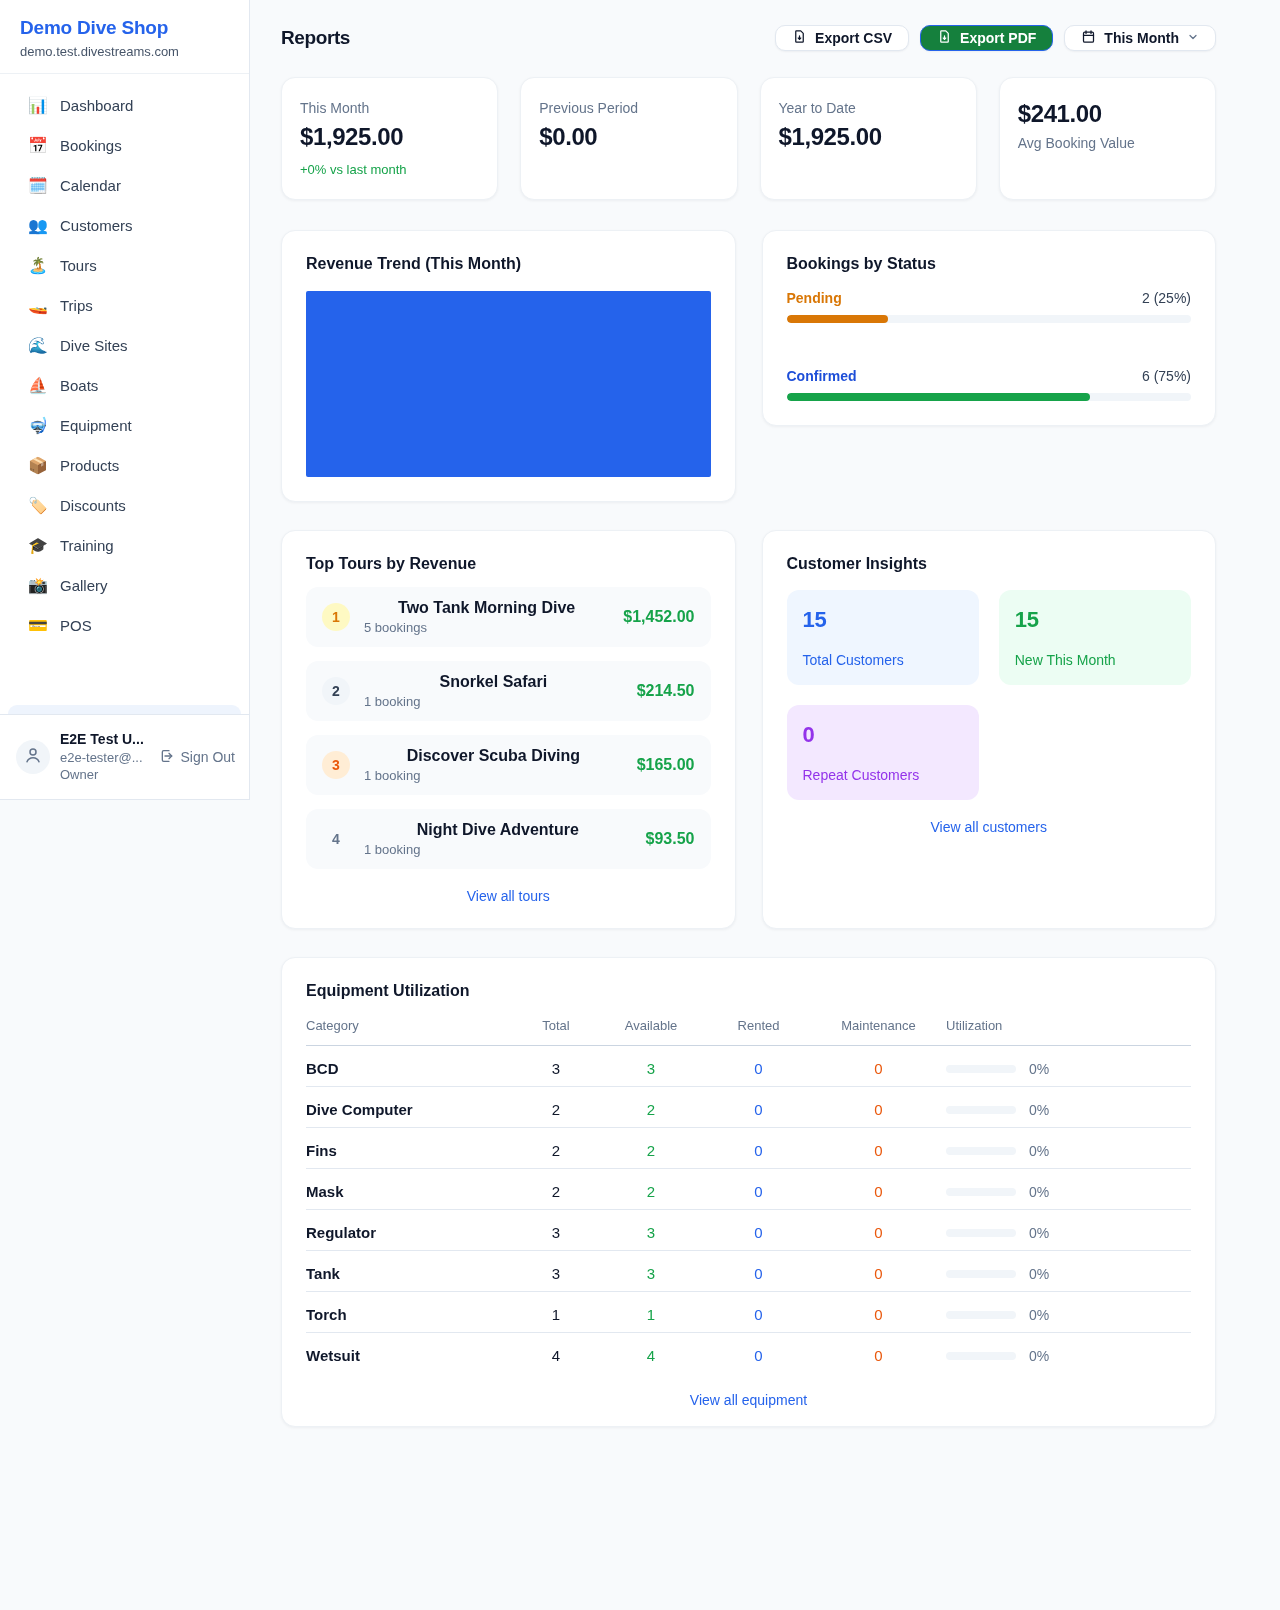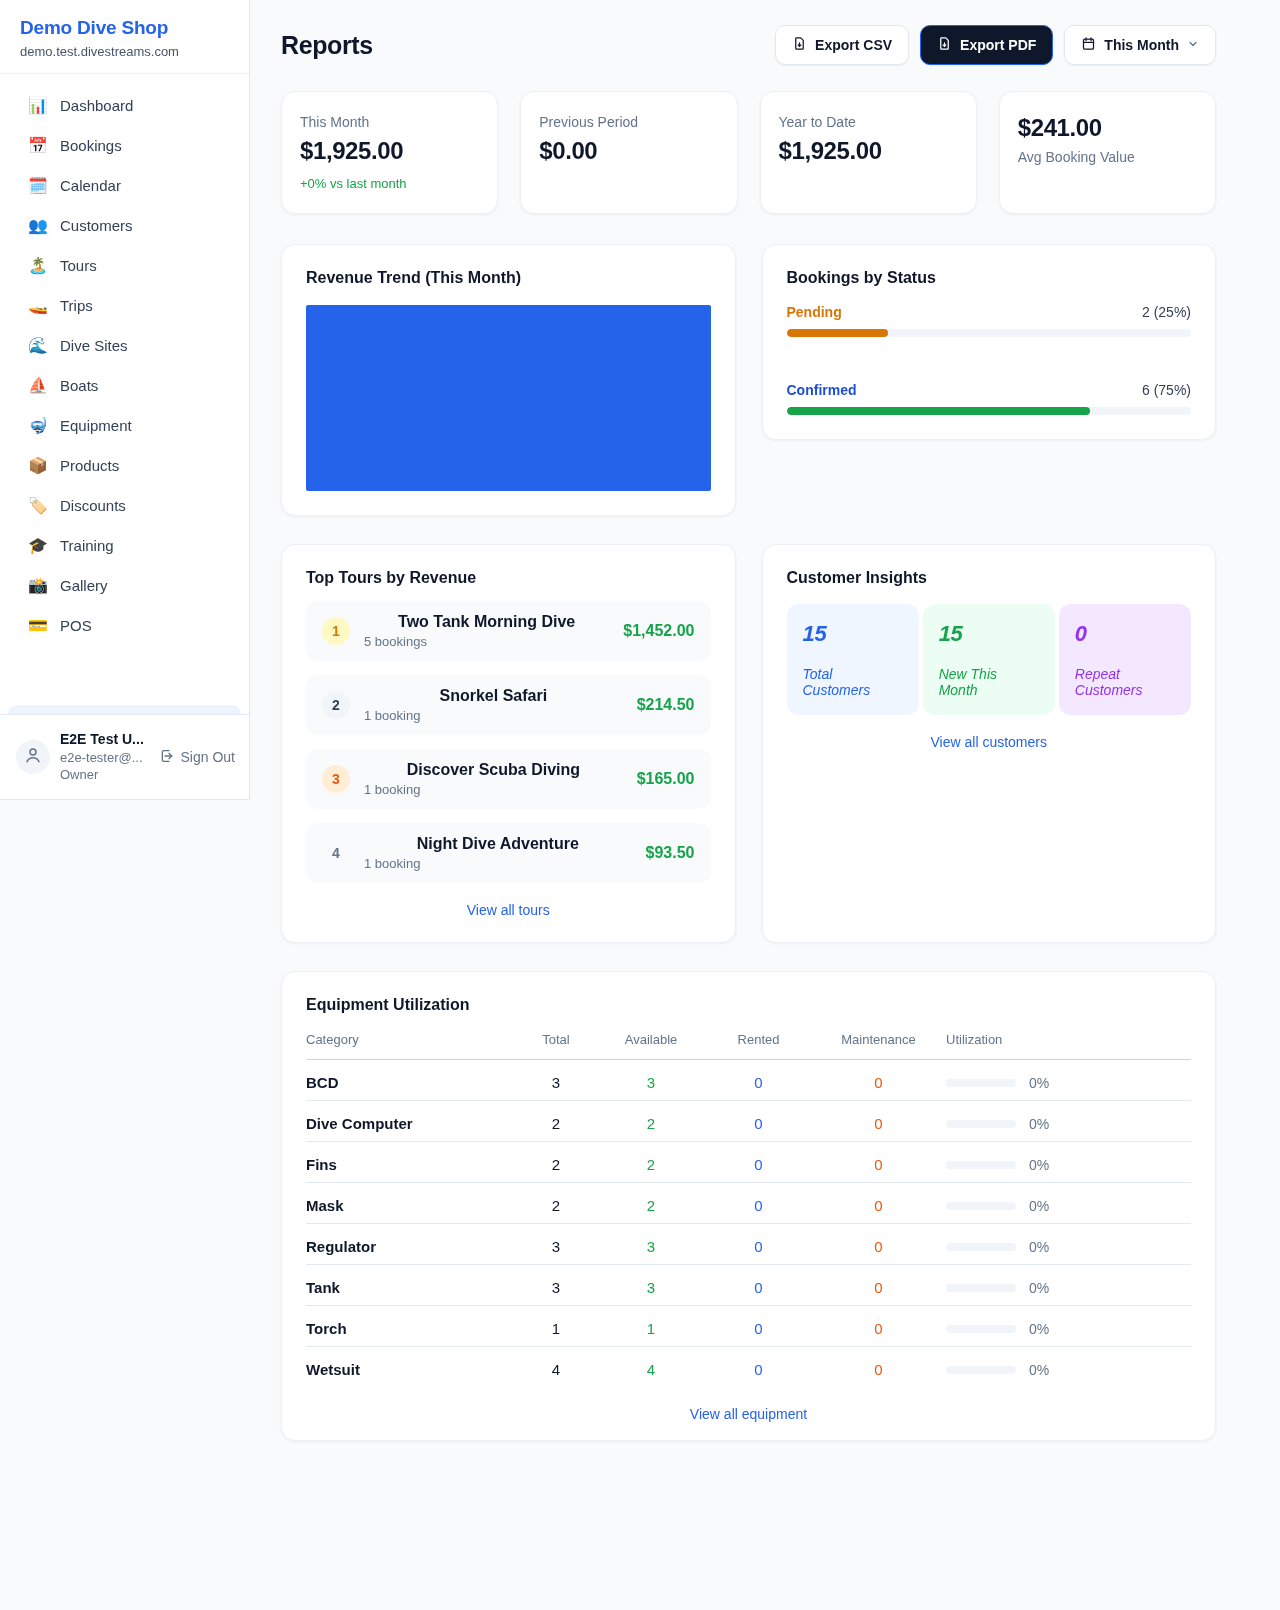--- a/index.html
+++ b/index.html
@@ -38,29 +38,29 @@
   .user-meta { flex:1; min-width:0; line-height:1.35; }
   .user-name { font-size:14px; font-weight:700; color:#0F172A; }
   .user-email, .user-role { font-size:13px; color:#64748B; }
   .signout {
     background:none; border:none; color:#64748B; font-size:14px;
     font-family:inherit; display:flex; align-items:center; gap:6px; cursor:pointer; flex:none;
   }
   
   .main { margin-left:250px; padding:25px 64px 48px 31px; }
   .header-row { display:flex; align-items:center; justify-content:space-between; margin-bottom:26px; }
-  .page-title { font-size:25px; font-weight:800; letter-spacing:-0.4px; }
+  .page-title { font-size:19px; font-weight:800; letter-spacing:-0.4px; }
   .actions { display:flex; gap:11px; }
   .btn {
-    height:40px; padding:0 16px; border-radius:10px; background:#FFFFFF;
+    height:26px; padding:0 16px; border-radius:10px; background:#FFFFFF;
     border:1px solid #E2E8F0; color:#0F172A; font-size:14px; font-weight:600;
     font-family:inherit; display:inline-flex; align-items:center; gap:8px; cursor:pointer;
     box-shadow:0 1px 2px rgba(15,23,42,0.05);
   }
-  .btn-primary { background:#0f172a; border-color:#2563EB; color:#FFFFFF; }
+  .btn-primary { background:#15803d; border-color:#2563EB; color:#FFFFFF; }
   .btn svg { flex:none; }
   .card {
     background:#FFFFFF; border:1px solid #EDF1F5; border-radius:14px;
     box-shadow:0 1px 3px rgba(15,23,42,0.05); padding:24px;
   }
   .card-title { font-size:16px; font-weight:700; color:#0F172A; }
   
   .stats-grid { display:grid; grid-template-columns:repeat(4,1fr); gap:22px; margin-bottom:30px; }
   .stat-card { min-height:123px; padding:22px 18px; }
   .stat-label { font-size:14px; color:#64748B; }
@@ -90,21 +90,21 @@
   .tour-info { flex:1; min-width:0; }
   .tour-name { font-size:16px; font-weight:600; color:#0F172A;text-align:center; }
   .tour-bookings { font-size:13px; color:#64748B; margin-top:3px; }
   .tour-revenue { font-size:16px; font-weight:700; color:#16A34A; flex:none; }
   .view-link {
     display:block; width:100%; text-align:center; background:none; border:none;
     color:#2563EB; font-size:14px; font-weight:500; font-family:inherit;
     margin-top:19px; cursor:pointer;
   }
   
-  .insights-grid { display:grid; grid-template-columns:1fr 1fr 1fr; gap:4px; margin-top:17px;font-style:italic; }
+  .insights-grid { display:grid; grid-template-columns:1fr 1fr; gap:20px; margin-top:17px; }
   .insight-box { border-radius:12px; padding:17px 16px; min-height:84px; }
   .insight-value { font-size:22px; font-weight:800; letter-spacing:-0.3px; }
   .insight-label { font-size:14px; margin-top:19px; }
   
   .eq-card { padding:24px 24px 18px; }
   .eq-grid { display:grid; grid-template-columns:1fr 80px 110px 105px 135px 245px; align-items:center; }
   .eq-head { font-size:13px; color:#64748B; padding:18px 0 12px; border-bottom:1px solid #CBD5E1; }
   .eq-row { font-size:15px; padding:14px 0 9px; border-bottom:1px solid #E2E8F0; }
   .eq-row:last-child { border-bottom:none; }
   .eq-cat { font-weight:600; color:#0F172A; }

